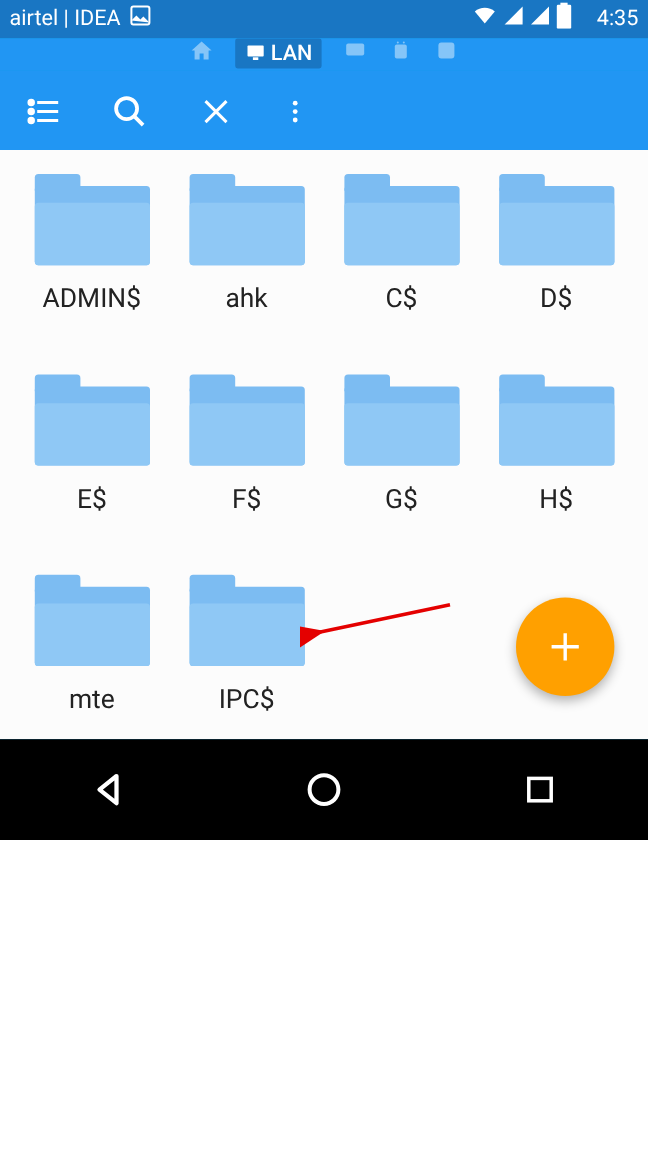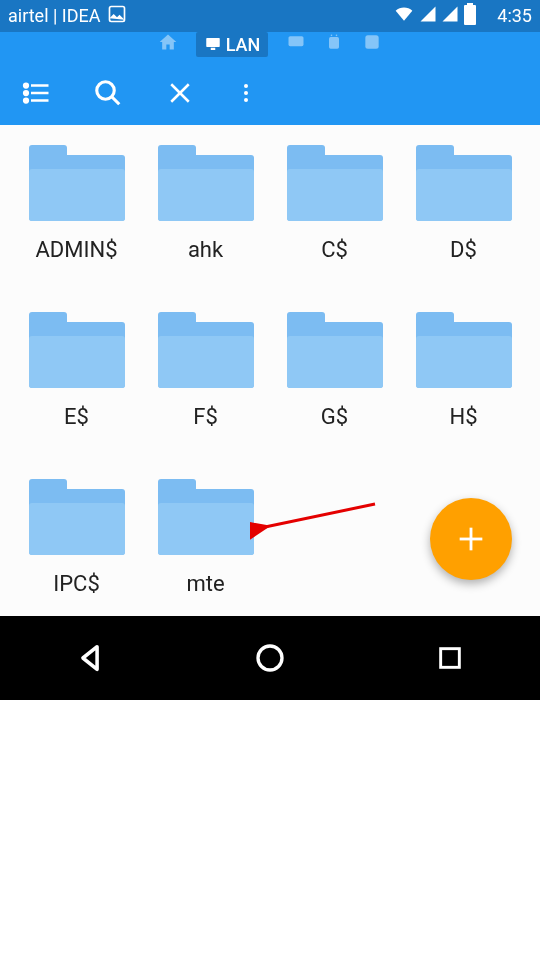--- a/index.html
+++ b/index.html
@@ -215,29 +215,29 @@
             <div class="folder-front"></div>
           </div>
           <div class="folder-label">H$</div>
         </div>
         <div class="folder">
           <div class="folder-icon">
             <div class="folder-tab"></div>
             <div class="folder-body"></div>
             <div class="folder-front"></div>
           </div>
+          <div class="folder-label">mte</div>
+        </div>
+        <div class="folder">
+          <div class="folder-icon">
+            <div class="folder-tab"></div>
+            <div class="folder-body"></div>
+            <div class="folder-front"></div>
+          </div>
           <div class="folder-label">IPC$</div>
-        </div>
-        <div class="folder">
-          <div class="folder-icon">
-            <div class="folder-tab"></div>
-            <div class="folder-body"></div>
-            <div class="folder-front"></div>
-          </div>
-          <div class="folder-label">mte</div>
         </div>
       </div>
   </div>
 
   <svg class="arrow-overlay" width="140" height="60" style="left:250px; top:492px;">
     <defs>
       <marker id="ahead" markerWidth="10" markerHeight="8" refX="2" refY="4" orient="auto">
         <polygon points="10 0, 0 4, 10 8" fill="#e40000"></polygon>
       </marker>
     </defs>

